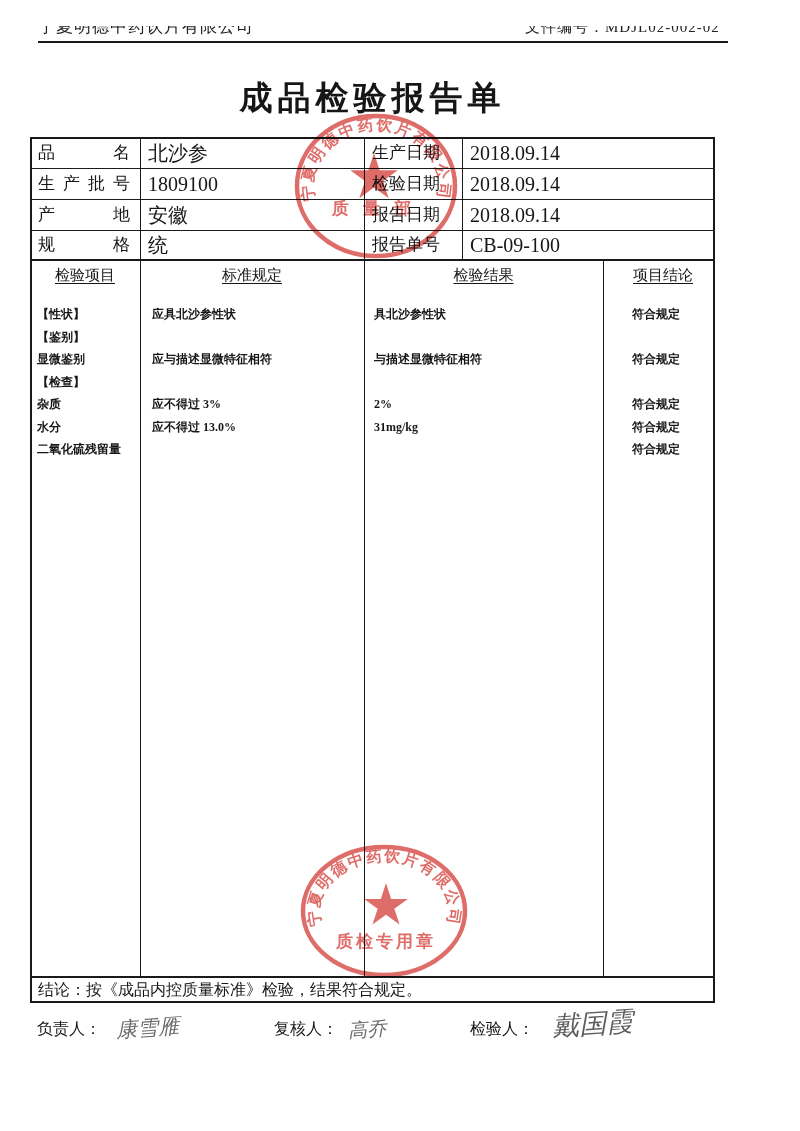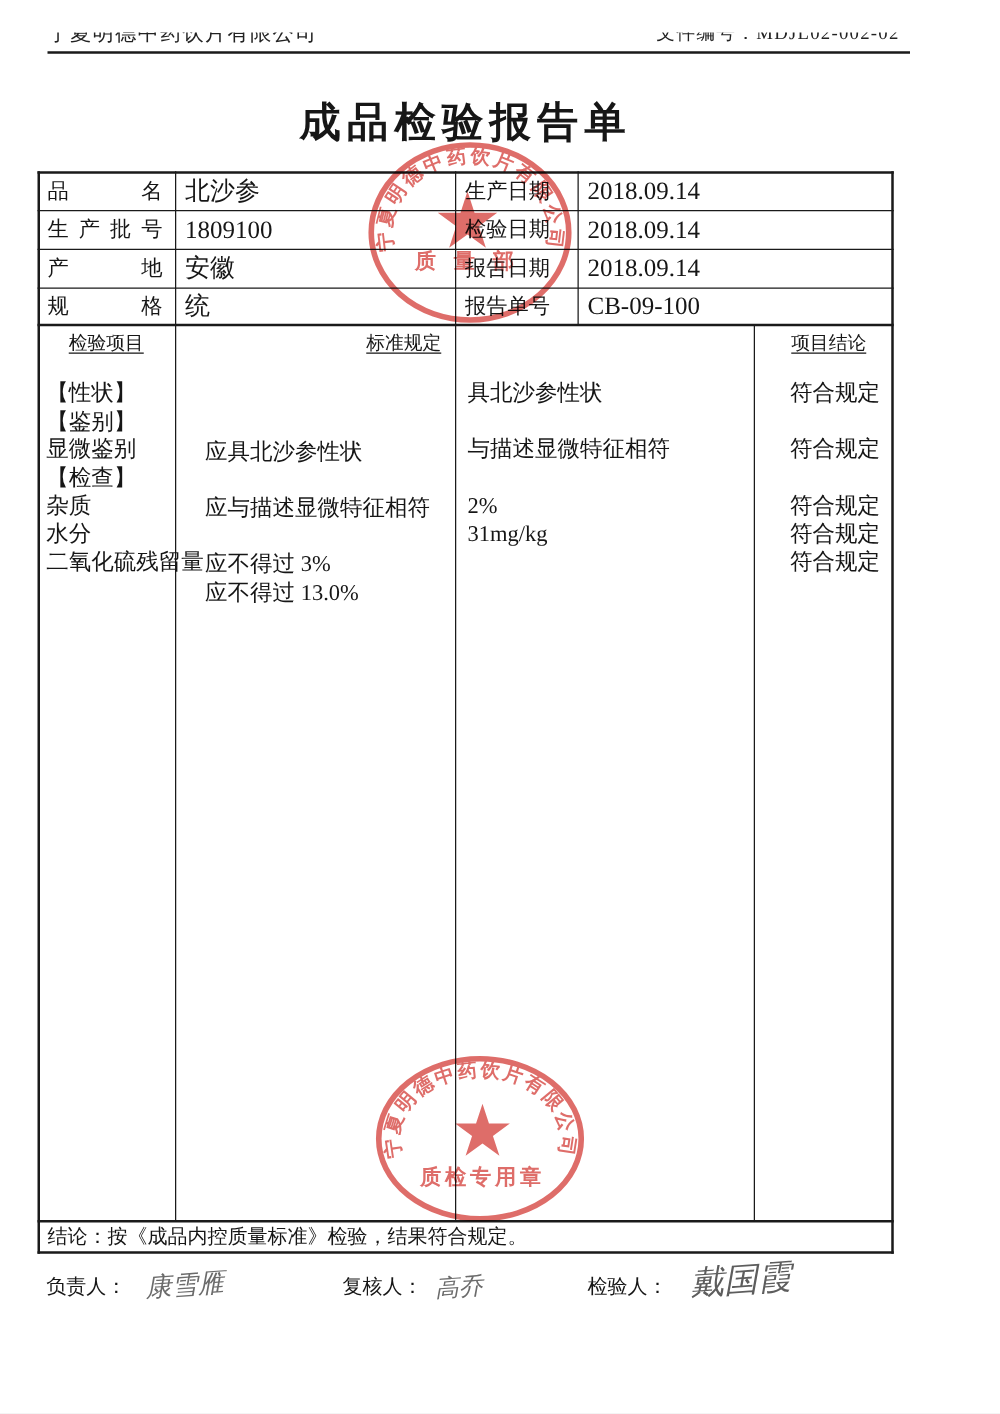--- a/index.html
+++ b/index.html
@@ -27,21 +27,21 @@
   .icell { position:absolute; height:30px; line-height:30px; font-size:20px; white-space:nowrap; }
   .jlabel { width:92px; font-size:17px; text-align:justify; text-align-last:justify; }
   .ilabel2 { font-size:17px; }
 
   
   .ithead {
     position:absolute; top:263px; height:24px; line-height:24px;
     text-align:center; font-size:15px;
     text-decoration:underline; text-underline-offset:3px;
   }
-  .col { position:absolute; top:303px; font-size:18px; }
+  .col { position:absolute; top:303px; font-size:12px;font-weight:bold; }
   .col .ln { height:22.5px; line-height:22.5px; white-space:nowrap; }
 
   .conclusion {
     position:absolute; left:38px; top:978px; width:660px; height:24px;
     line-height:24px; font-size:16px; white-space:nowrap;
   }
 
   .sig-label { position:absolute; top:1019px; font-size:16px; white-space:nowrap; }
   .sig-name {
     position:absolute; color:#6b6b6b; font-style:italic; white-space:nowrap;
@@ -95,33 +95,34 @@
   <div class="icell" style="left:148px;top:200px;">安徽</div>
   <div class="icell ilabel2" style="left:372px;top:200px;">报告日期</div>
   <div class="icell" style="left:470px;top:200px;">2018.09.14</div>
 
   <div class="icell jlabel" style="left:38px;top:230px;">规格</div>
   <div class="icell" style="left:148px;top:230px;">统</div>
   <div class="icell ilabel2" style="left:372px;top:230px;">报告单号</div>
   <div class="icell" style="left:470px;top:230px;">CB-09-100</div>
 
   <div class="ithead" style="left:30px;width:110px;">检验项目</div>
-  <div class="ithead" style="left:129px;width:224px;text-align:right;">标准规定</div>
+  <div class="ithead" style="left:140px;width:224px;">标准规定</div>
+  <div class="ithead" style="left:364px;width:239px;">检验结果</div>
   <div class="ithead" style="left:603px;width:120px;">项目结论</div>
 
   <div class="col" style="left:37px;width:102px;">
     <div class="ln">【性状】</div>
     <div class="ln">【鉴别】</div>
     <div class="ln">显微鉴别</div>
     <div class="ln">【检查】</div>
     <div class="ln">杂质</div>
     <div class="ln">水分</div>
     <div class="ln">二氧化硫残留量</div>
   </div>
-  <div class="col" style="left:164px;width:212px;margin-top:47px;">
+  <div class="col" style="left:152px;width:212px;">
     <div class="ln">应具北沙参性状</div>
     <div class="ln"></div>
     <div class="ln">应与描述显微特征相符</div>
     <div class="ln"></div>
     <div class="ln">应不得过 3%</div>
     <div class="ln">应不得过 13.0%</div>
   </div>
   <div class="col" style="left:374px;width:222px;">
     <div class="ln">具北沙参性状</div>
     <div class="ln"></div>

